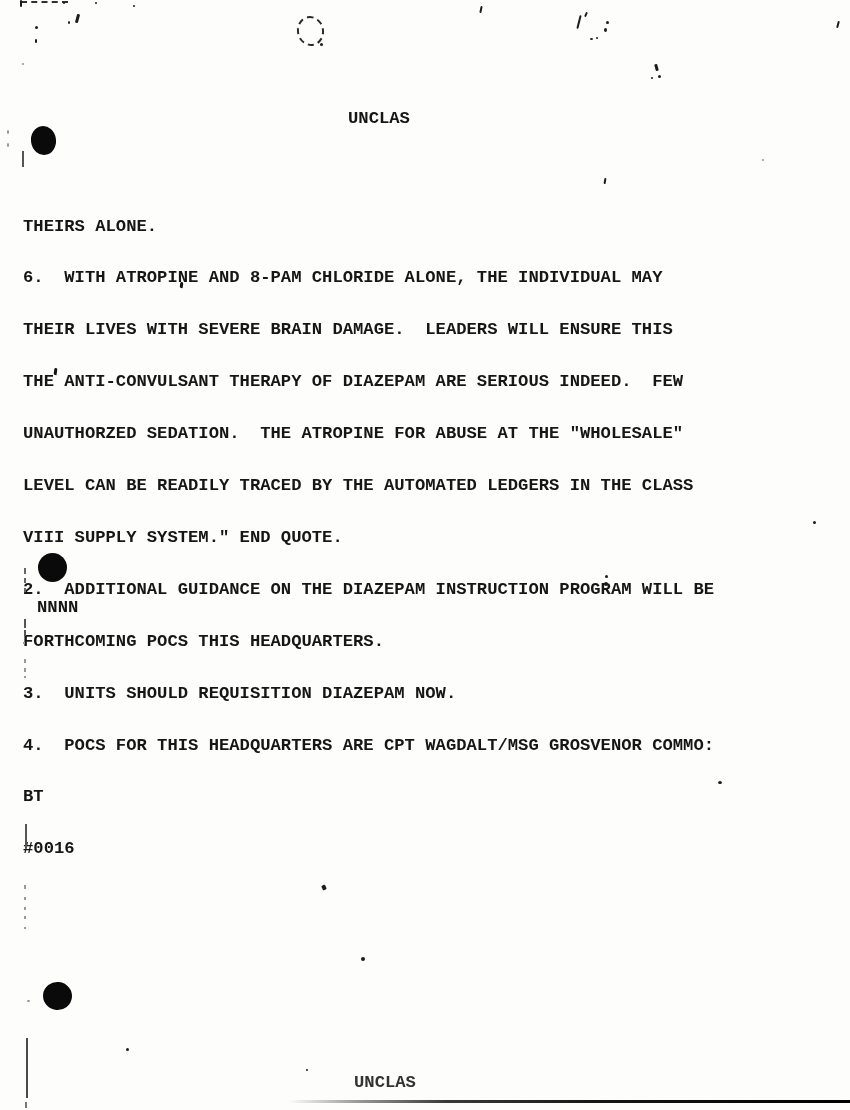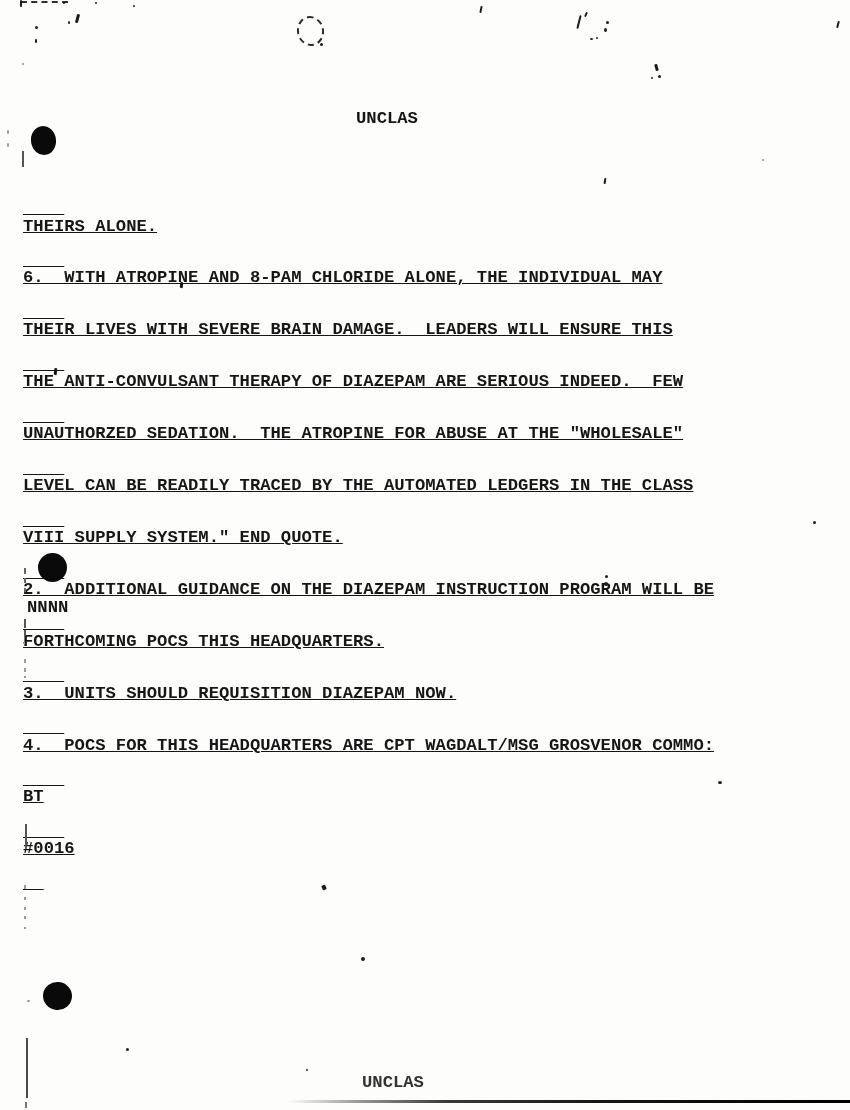--- a/index.html
+++ b/index.html
@@ -4,26 +4,26 @@
 <style>
   * { margin:0; padding:0; box-sizing:border-box; }
   html,body { width:850px; height:1110px; background:#ffffff; }
   .page {
     position:relative; width:850px; height:1110px;
     background:#fdfdfb; overflow:hidden;
     font-family:"Liberation Mono","DejaVu Sans Mono",monospace;
     font-weight:bold; color:#161616;
   }
   .mono { font-size:17.2px; line-height:17.3px; white-space:pre; }
-  .classification { position:absolute;margin-left:8px; }
+  .classification { position:absolute; }
   .classification.header { left:348px; top:110px; }
   .classification.footer { left:354px; top:1074px; color:#333; }
-  .body-text { position:absolute; left:23px; top:183px;text-decoration:underline; }
+  .body-text { position:absolute; left:23px; top:183px; }
   .body-text .line { height:17.3px; }
-  .eom { position:absolute; left:27px; top:599px; }
+  .eom { position:absolute; left:37px; top:599px; }
 
   
   .punch { position:absolute; background:#0a0a0a; border-radius:50%; }
   .speck { position:absolute; background:#1c1c1c; border-radius:50%; }
   .bar   { position:absolute; background:#1c1c1c; border-radius:1px; }
   .comma { position:absolute; background:#161616; border-radius:2px 2px 0 2px; transform:rotate(8deg); }
   .vline { position:absolute; background:#555; }
   .faint { background:#8f8f8f; }
   .vfaint{ background:#9a9a9a; }
   .corner-h { position:absolute; left:21px; top:1px; width:47px; height:0; border-top:2px dashed #2f2f2f; }

